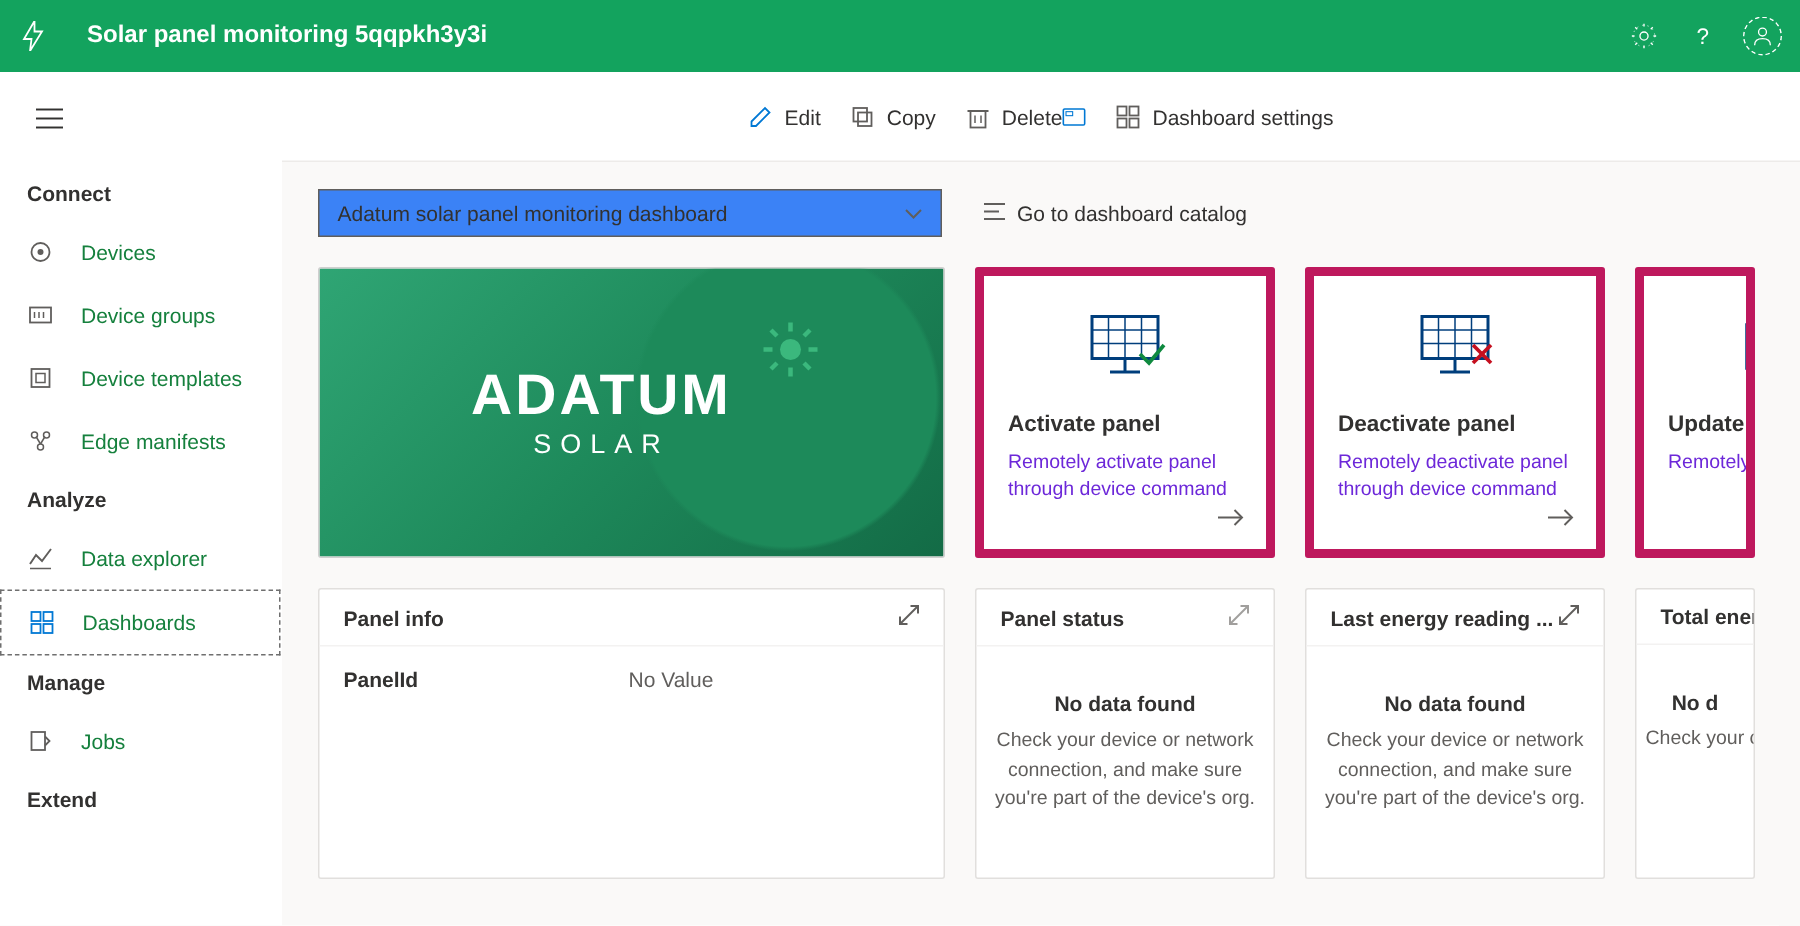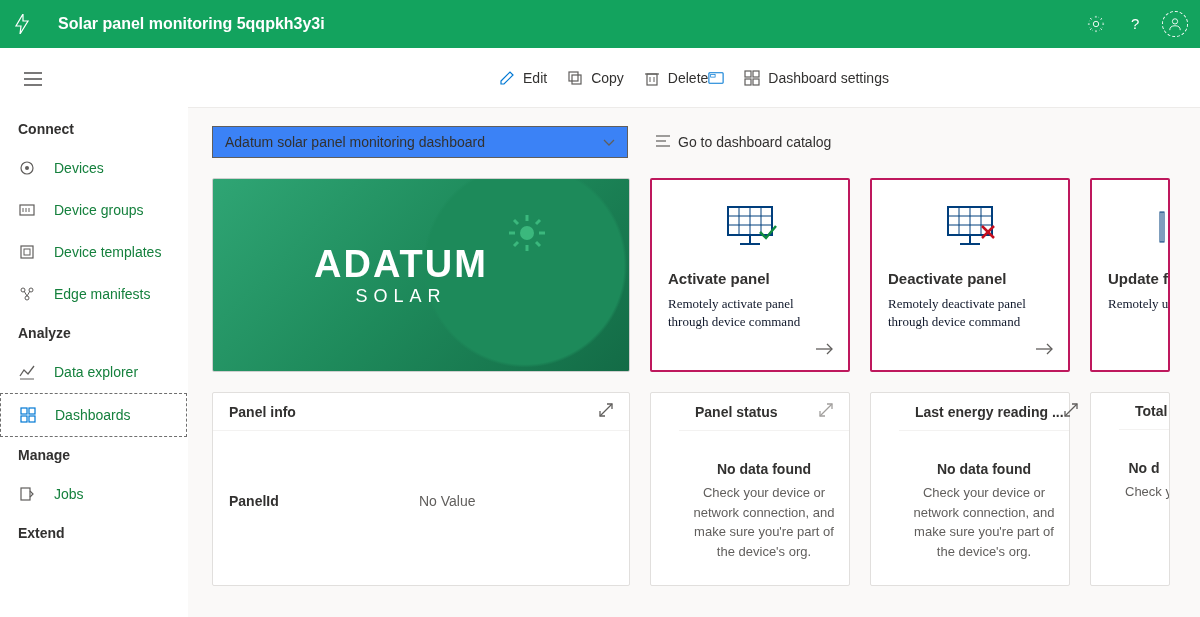--- a/index.html
+++ b/index.html
@@ -43,34 +43,34 @@
     .catalog-link { display: flex; align-items: center; gap: 8px; cursor: pointer; color: #323130; }
     
     .tiles-row { display: flex; gap: 20px; margin-bottom: 20px; }
     
     .hero-tile { width: 418px; height: 194px; background: radial-gradient(circle at 75% 45%, #1d8a5a 0%, #1d8a5a 30%, transparent 31%), linear-gradient(135deg, #2fa574 0%, #1e8a5b 50%, #136b46 100%); border: 1px solid #cfcfcf; display: flex; align-items: center; justify-content: center; color: #fff; position: relative; border-radius: 2px; }
     .hero-text { text-align: center; margin-left: -40px; }
     .hero-text .brand { font-size: 38px; font-weight: 700; letter-spacing: 2px; }
     .hero-text .sub { font-size: 18px; letter-spacing: 6px; font-weight: 400; }
     .sun { position: absolute; top: 34px; right: 82px; width: 40px; height: 40px; }
     
-    .cmd-tile { width: 200px; height: 194px; border: 2px solid #be185d; background: #fff; padding: 16px; display: flex; flex-direction: column; position: relative; border-radius: 2px; }
+    .cmd-tile { width: 200px; height: 194px; border: 6px solid #be185d; background: #fff; padding: 16px; display: flex; flex-direction: column; position: relative; border-radius: 2px; }
     .cmd-tile.partial { width: 80px; overflow: hidden; padding-left: 16px; }
     .cmd-icon { width: 60px; height: 50px; margin: 6px auto 18px; }
     .cmd-title { font-weight: 600; font-size: 15px; margin-bottom: 8px; color: #323130; }
-    .cmd-desc { font-size: 13px; color: #0f172a; line-height: 1.4; font-family: Liberation Serif, serif; }
+    .cmd-desc { font-size: 13px; color: #6d28d9; line-height: 1.4; }
     .cmd-arrow { position: absolute; bottom: 12px; right: 14px; color: #605e5c; }
     
     .info-tile { width: 418px; height: 194px; border: 1px solid #e1dfdd; background: #fff; border-radius: 2px; display: flex; flex-direction: column; }
-    .status-tile { width: 200px; height: 194px; border: 1px solid #e1dfdd; background: #fff; border-radius: 2px; display: flex; flex-direction: column; padding-left: 28px; }
+    .status-tile { width: 200px; height: 194px; border: 1px solid #e1dfdd; background: #fff; border-radius: 2px; display: flex; flex-direction: column; }
     .status-tile.partial { width: 80px; overflow: hidden; }
     .tile-header { display: flex; justify-content: space-between; align-items: center; padding: 10px 16px; border-bottom: 1px solid #f3f2f1; font-weight: 600; white-space: nowrap; }
     .tile-expand { color: #605e5c; cursor: pointer; }
     .tile-body { padding: 14px 16px; flex: 1; }
-    .kv-row { display: flex; margin-top: 48px; }
+    .kv-row { display: flex; }
     .kv-key { width: 190px; font-weight: 600; }
     .kv-val { color: #605e5c; }
     .no-data { text-align: center; padding-top: 30px; }
     .no-data-title { font-weight: 600; font-size: 14px; color: #323130; margin-bottom: 6px; }
     .no-data-desc { font-size: 13px; color: #605e5c; line-height: 1.5; padding: 0 6px; }
   </style>
 </head>
 <body>
 
 <div class="top-header">

